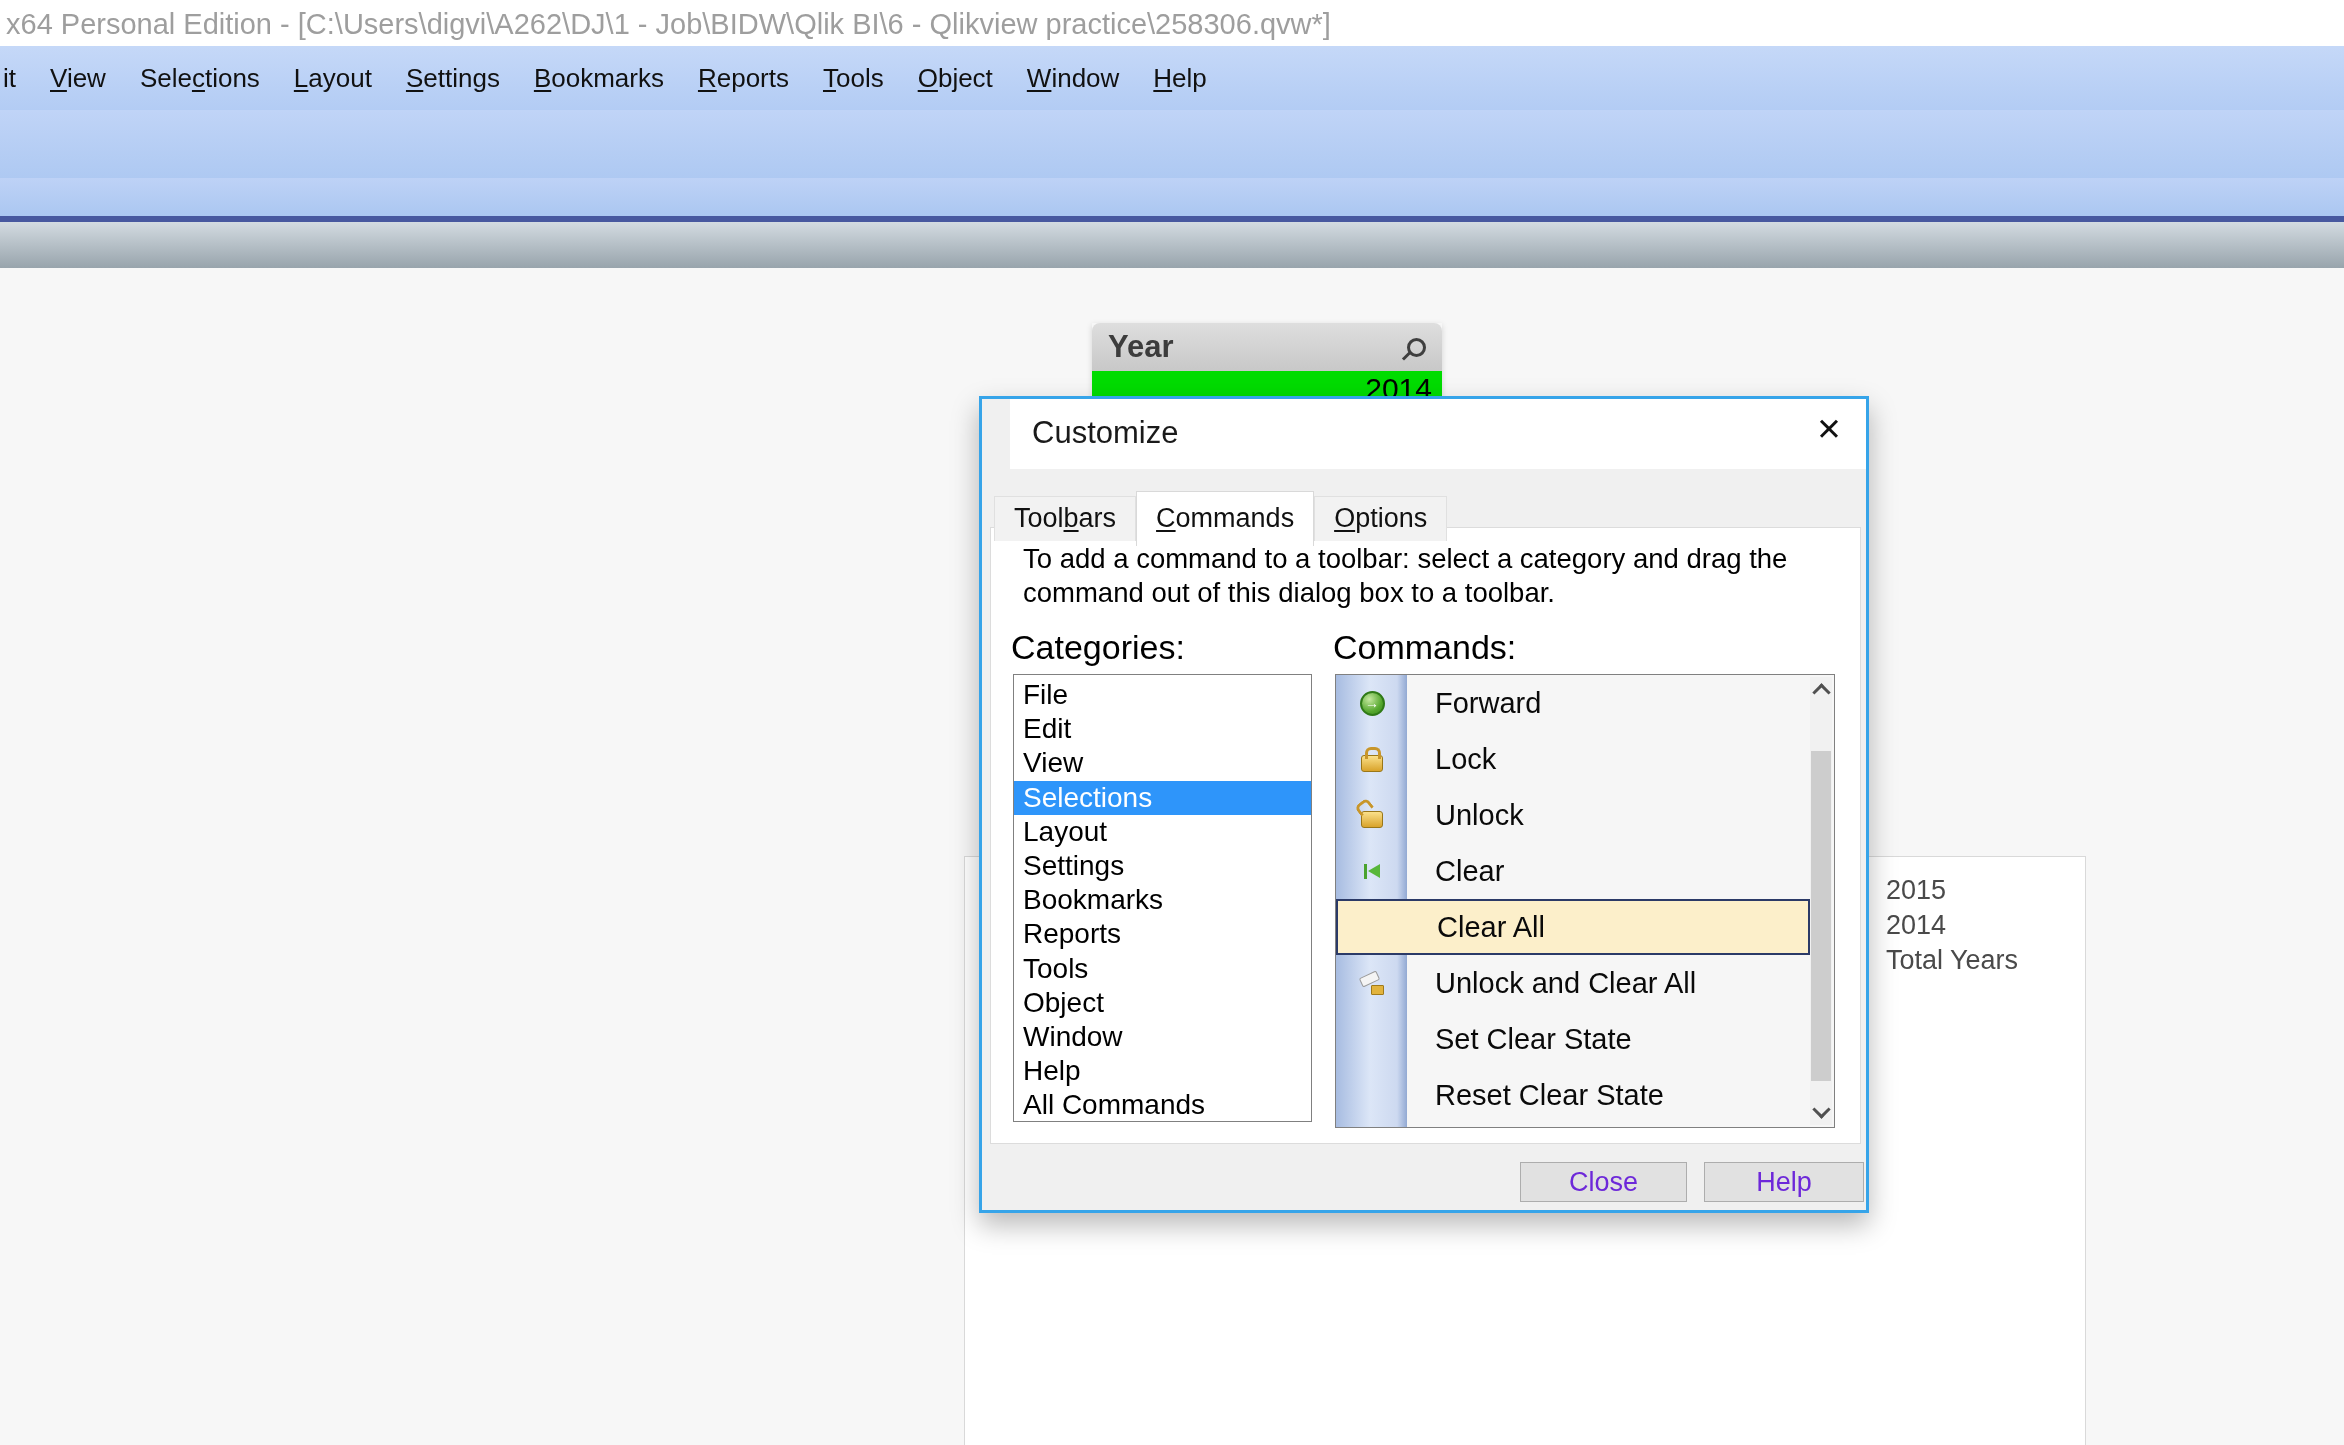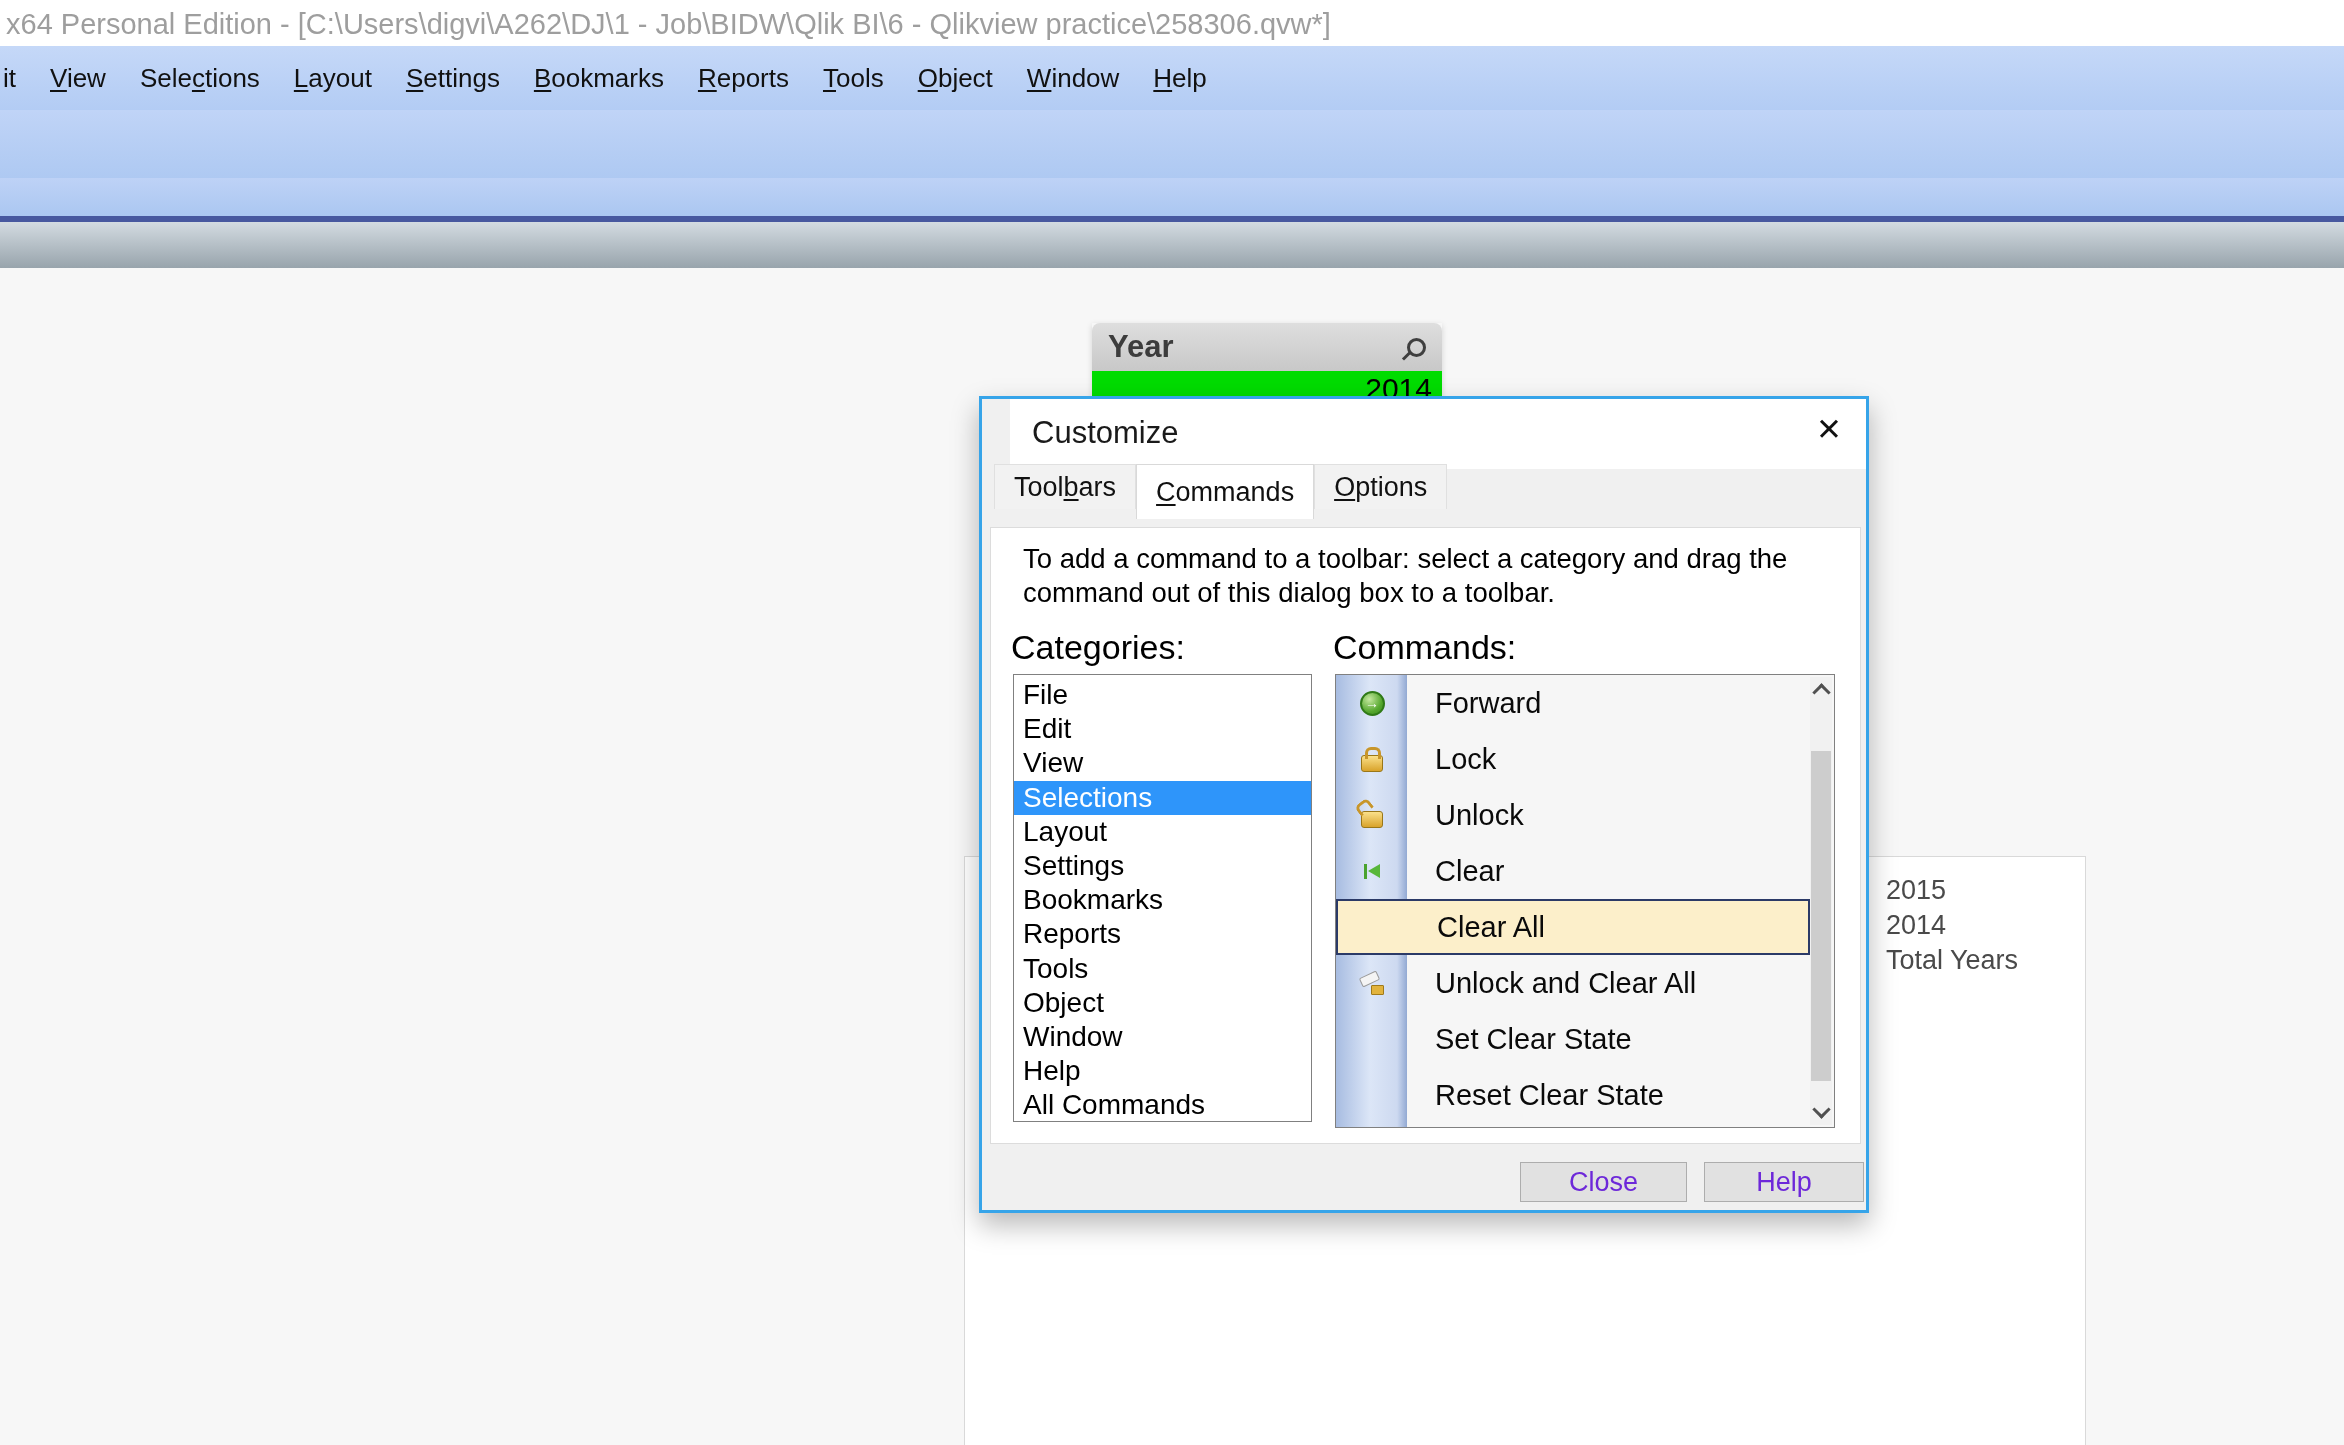--- a/index.html
+++ b/index.html
@@ -82,21 +82,21 @@
        display:flex;align-items:center;padding:0 16px;justify-content:center;}
   .year-title{font-size:31px;font-weight:bold;color:#3c3c3c;flex:1;}
   .year-row{height:56px;background:#00dc00;position:relative;}
   .year-val{position:absolute;right:10px;top:1px;font-size:30px;color:#000;}
   
   .dialog{position:absolute;left:979px;top:396px;width:890px;height:817px;background:#f0f0f0;
        border:3px solid #36a4e9;box-sizing:border-box;box-shadow:0 12px 26px rgba(0,0,0,.28);}
   .dlg-title{position:absolute;left:0;top:0;right:0;height:70px;background:#fff;margin-left:28px;}
   .dlg-title .tx{position:absolute;left:22px;top:16px;font-size:31px;color:#1a1a1a;}
   .dlg-close{position:absolute;right:24px;top:12px;font-size:31px;color:#111;cursor:default;}
-  .tabs{position:absolute;left:12px;top:65px;height:54px;display:flex;align-items:flex-start;z-index:3;}
+  .tabs{position:absolute;left:12px;top:92px;height:54px;display:flex;align-items:center;z-index:3;}
   .tab{height:44px;padding:0 19px;display:flex;align-items:center;font-size:27px;color:#111;
        background:#f2f2f2;border:1px solid #e0e0e0;border-bottom:none;cursor:default;}
   .tab.active{height:54px;background:#fff;border:1px solid #d9d9d9;border-bottom:none;}
   .page{position:absolute;left:8px;top:128px;width:871px;height:617px;background:#fff;
        border:1px solid #dcdcdc;box-sizing:border-box;z-index:2;}
   .instr{position:absolute;left:20px;top:14px;width:792px;font-size:27.5px;line-height:34px;color:#000;margin-left:12px;}
   .lbl{position:absolute;top:100px;font-size:34px;color:#000;}
   .cat-list{position:absolute;left:22px;top:146px;width:299px;height:448px;background:#fff;
        border:1px solid #808080;box-sizing:border-box;padding-top:3px;overflow:hidden;}
   .cat-item{font-size:28px;line-height:34.2px;padding-left:9px;color:#000;white-space:nowrap;cursor:default;}

